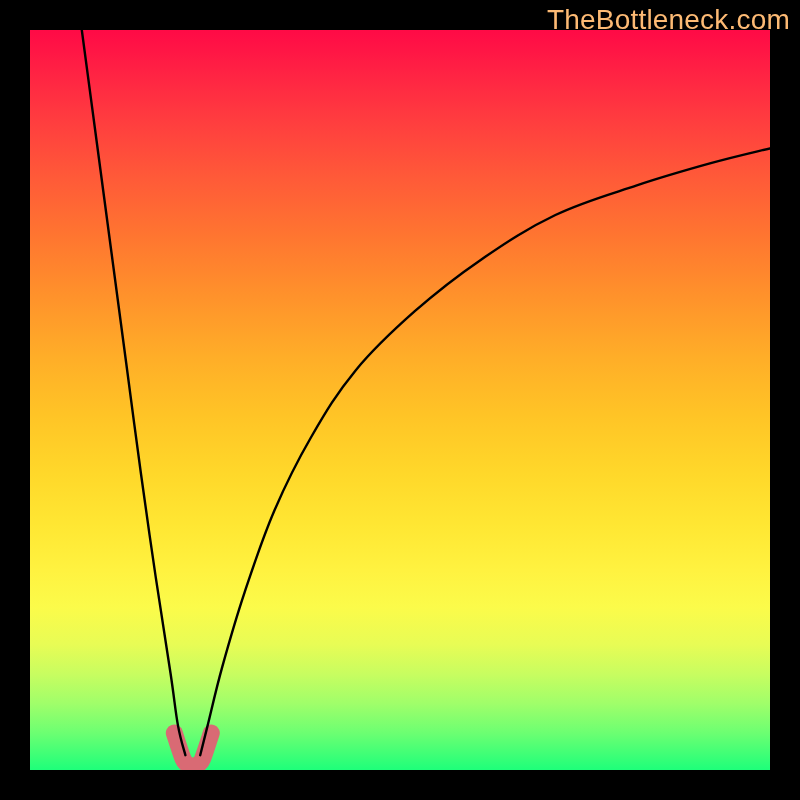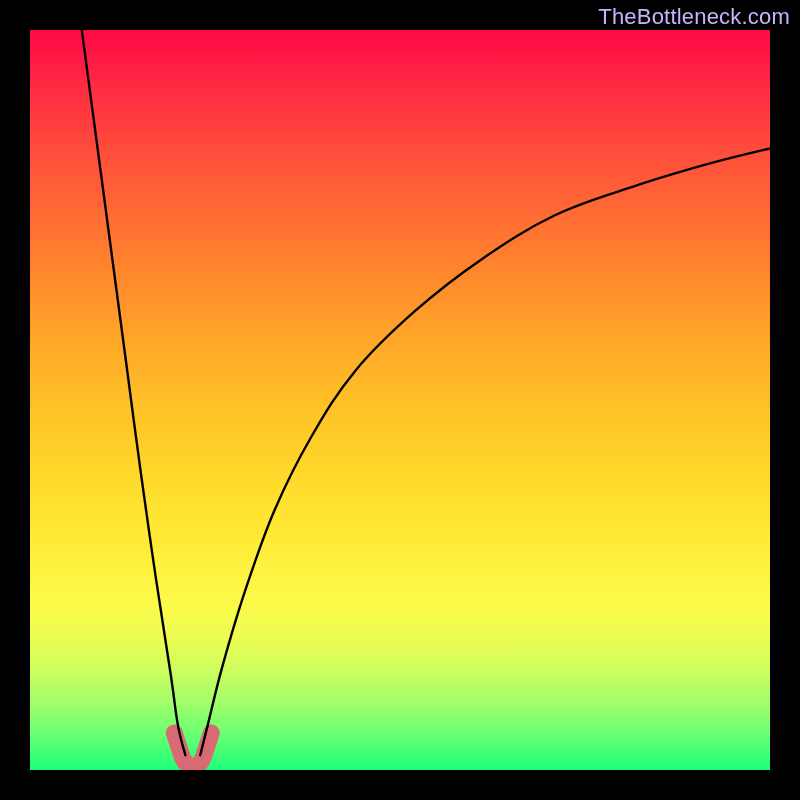--- a/index.html
+++ b/index.html
@@ -47,22 +47,22 @@
     inset: 0;
     width: 100%;
     height: 100%;
     display: block;
   }
   .watermark {
     position: absolute;
     top: 4px;
     right: 10px;
     font-family: Arial, Helvetica, sans-serif;
-    font-size: 22px;
-    color: #c4b5fd;
+    font-size: 28px;
+    color: #fdba74;
     letter-spacing: 0.2px;
     user-select: none;
   }
 </style>
 </head>
 <body>
 
 <div class="stage">
   <div class="watermark">TheBottleneck.com</div>
 

